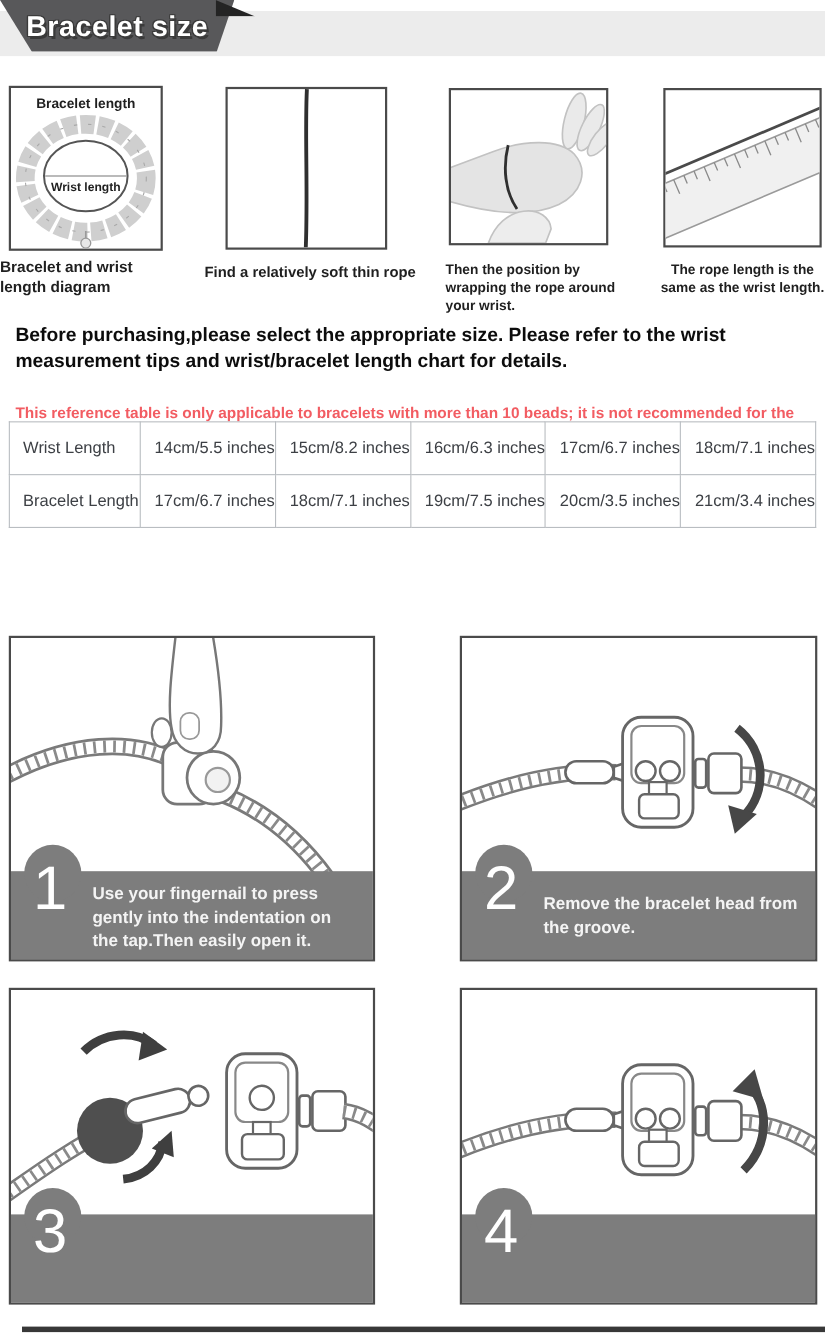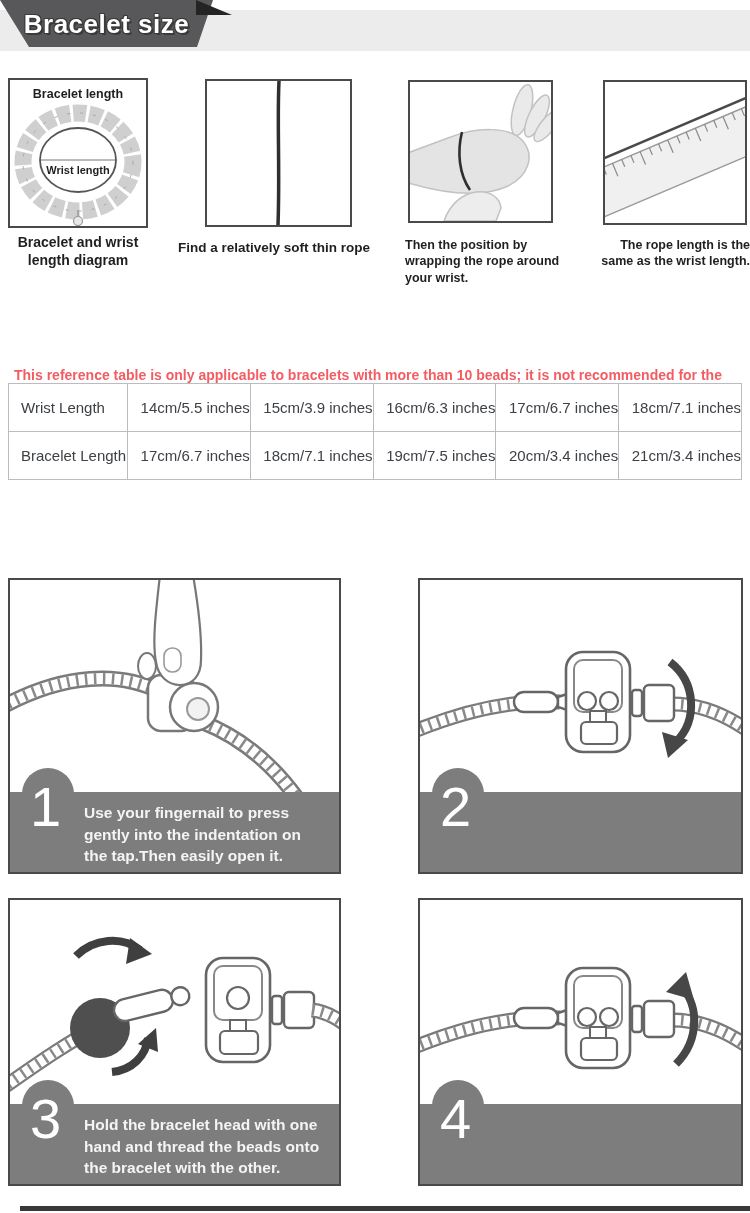--- a/index.html
+++ b/index.html
@@ -61,28 +61,28 @@
       <ellipse cx="68" cy="82" rx="55" ry="49" fill="none" stroke="#cfcfcf" stroke-width="17" stroke-dasharray="13 3"></ellipse>
       <ellipse cx="68" cy="82" rx="55" ry="49" fill="none" stroke="#a8a8a8" stroke-width="1" stroke-dasharray="3 10"></ellipse>
       <ellipse cx="68" cy="80" rx="38" ry="32" fill="#fff" stroke="#555" stroke-width="1.8"></ellipse>
       <line x1="31" y1="80" x2="105" y2="80" stroke="#777" stroke-width="1"></line>
       <line x1="68" y1="130" x2="68" y2="138" stroke="#999" stroke-width="1.5"></line>
       <circle cx="68" cy="141" r="4.5" fill="#e8e8e8" stroke="#999" stroke-width="1.2"></circle>
       <text x="68" y="18" text-anchor="middle" font-size="12.5" font-weight="bold" fill="#1f1f1f">Bracelet length</text>
       <text x="68" y="94" text-anchor="middle" font-size="11" font-weight="bold" fill="#1f1f1f">Wrist length</text>
     </svg>
   </div>
-  <div class="fig-caption" style="left:0; top:233px; width:156px; font-size:14px; text-align:center;">Bracelet and wrist length diagram</div>
+  <div class="fig-caption" style="left:0; top:233px; width:156px; font-size:14px; ">Bracelet and wrist length diagram</div>
 
   <div class="fig-box" style="left:205px; top:79px; width:147px; height:148px;">
     <svg width="143" height="144" viewBox="0 0 143 144">
       <path d="M72,0 C70,40 73,90 71,144" fill="none" stroke="#2f2f2f" stroke-width="3.5"></path>
     </svg>
   </div>
-  <div class="fig-caption" style="left:178px; top:239px; width:200px; font-size:13.5px; text-align:left;">Find a relatively soft thin rope</div>
+  <div class="fig-caption" style="left:178px; top:239px; width:200px; font-size:13.5px; text-align:right;">Find a relatively soft thin rope</div>
 
   <div class="fig-box" style="left:408px; top:80px; width:145px; height:143px;">
     <svg width="141" height="139" viewBox="0 0 141 139">
       <path d="M-5,72 L38,56 C66,45 98,44 112,58 C126,74 118,94 98,104 C68,118 28,110 -5,100 Z" fill="#e4e4e4" stroke="#c2c2c2" stroke-width="1.5"></path>
       <g fill="#eaeaea" stroke="#c2c2c2" stroke-width="1.5">
         <ellipse cx="112" cy="28" rx="9" ry="26" transform="rotate(14 112 28)"></ellipse>
         <ellipse cx="127" cy="34" rx="8" ry="23" transform="rotate(26 127 34)"></ellipse>
         <ellipse cx="137" cy="44" rx="7" ry="19" transform="rotate(38 137 44)"></ellipse>
       </g>
       <path d="M52,50 C47,70 49,92 60,108" fill="none" stroke="#2f2f2f" stroke-width="2.6"></path>
@@ -93,48 +93,49 @@
 
   <div class="fig-box" style="left:603px; top:80px; width:144px; height:145px;">
     <svg width="140" height="141" viewBox="0 0 140 141">
       <g transform="rotate(-23 70 70)">
         <line x1="-30" y1="48" x2="190" y2="48" stroke="#4a4a4a" stroke-width="2.5"></line>
         <rect x="-30" y="56" width="220" height="46" fill="#f0f0f0" stroke="#9a9a9a" stroke-width="1.5"></rect>
         <path d="M-22,56 V70 M-12,56 V64 M-2,56 V64 M8,56 V70 M18,56 V64 M28,56 V64 M38,56 V70 M48,56 V64 M58,56 V64 M68,56 V70 M78,56 V64 M88,56 V64 M98,56 V70 M108,56 V64 M118,56 V64 M128,56 V70 M138,56 V64 M148,56 V64 M158,56 V70 M168,56 V64" stroke="#8a8a8a" stroke-width="1.2" fill="none"></path>
       </g>
     </svg>
   </div>
-  <div class="fig-caption" style="left:600px; top:237px; width:150px; font-size:12.5px; text-align:right;">The rope length is the same as the wrist length.</div>
-
+  <div class="fig-caption" style="left:600px; top:237px; width:150px; font-size:12.5px; text-align:center;">The rope length is the same as the wrist length.</div>
+
+  <div class="notice" style="top:293px;">Before purchasing,please select the appropriate size. Please refer to the wrist measurement tips and wrist/bracelet length chart for details.</div>
   <div class="warning" style="top:351px;margin-top:16px;">This reference table is only applicable to bracelets with more than 10 beads; it is not recommended for the fewer.</div>
 
   <table class="size-table">
     <colgroup>
         <col style="width:119px">
         <col>
         <col>
         <col>
         <col>
         <col>
       </colgroup>
     <tbody>
         <tr>
       <td class="rowhead">Wrist Length</td>
       <td>14cm/5.5 inches</td>
-      <td>15cm/3.9 inches</td>
+      <td>15cm/8.2 inches</td>
       <td>16cm/6.3 inches</td>
       <td>17cm/6.7 inches</td>
       <td>18cm/7.1 inches</td>
     </tr>
     <tr>
       <td class="rowhead">Bracelet Length</td>
       <td>17cm/6.7 inches</td>
       <td>18cm/7.1 inches</td>
       <td>19cm/7.5 inches</td>
-      <td>20cm/3.4 inches</td>
+      <td>20cm/3.5 inches</td>
       <td>21cm/3.4 inches</td>
     </tr>
   </tbody>
     </table>
 
 
   <div class="panel" style="left:8px; top:578px; width:333px; height:296px;">
     <svg class="panel-art" width="329" height="214" viewBox="0 0 329 214">
       <g>
         <path d="M-10,128 C55,92 112,92 150,112" fill="none" stroke="#7a7a7a" stroke-width="16"></path>
@@ -194,20 +195,21 @@
         <rect x="224" y="105" width="30" height="36" rx="5"></rect>
       </g>
       <g>
         <path d="M250,82 C276,102 278,140 256,162" fill="none" stroke="#474747" stroke-width="8"></path>
         <polygon points="242,152 268,160 248,178" fill="#474747"></polygon>
       </g>
     </svg>
     <div class="step-bar">
       <div class="step-bump"></div>
       <div class="step-num">2</div>
+      <div class="step-text vcenter">Remove the bracelet head from the groove.</div>
     </div>
   </div>
 
   <div class="panel" style="left:8px; top:898px; width:333px; height:288px;">
     <svg class="panel-art" width="329" height="206" viewBox="0 0 329 206">
       <g>
         <path d="M-10,190 C35,158 62,140 90,126" fill="none" stroke="#7a7a7a" stroke-width="15"></path>
         <path d="M-10,190 C35,158 62,140 90,126" fill="none" stroke="#fff" stroke-width="10.5"></path>
         <path d="M-10,190 C35,158 62,140 90,126" fill="none" stroke="#8a8a8a" stroke-width="10.5" stroke-dasharray="2.5 6.5"></path>
       </g>
@@ -237,21 +239,20 @@
       </g>
       <g>
         <path d="M302,110 C318,112 330,120 345,132" fill="none" stroke="#7a7a7a" stroke-width="15"></path>
         <path d="M302,110 C318,112 330,120 345,132" fill="none" stroke="#fff" stroke-width="10.5"></path>
         <path d="M302,110 C318,112 330,120 345,132" fill="none" stroke="#8a8a8a" stroke-width="10.5" stroke-dasharray="2.5 6.5"></path>
       </g>
     </svg>
     <div class="step-bar">
       <div class="step-bump"></div>
       <div class="step-num">3</div>
-      <div class="step-text">Hold the bracelet head with one hand and thread the beads onto the bracelet with the other.</div>
     </div>
   </div>
 
   <div class="panel" style="left:418px; top:898px; width:325px; height:288px;">
     <svg class="panel-art" width="321" height="206" viewBox="0 0 321 206">
       <g>
         <path d="M-8,148 C55,122 105,116 140,118" fill="none" stroke="#7a7a7a" stroke-width="15"></path>
         <path d="M-8,148 C55,122 105,116 140,118" fill="none" stroke="#fff" stroke-width="10.5"></path>
         <path d="M-8,148 C55,122 105,116 140,118" fill="none" stroke="#8a8a8a" stroke-width="10.5" stroke-dasharray="2.5 6.5"></path>
       </g>

